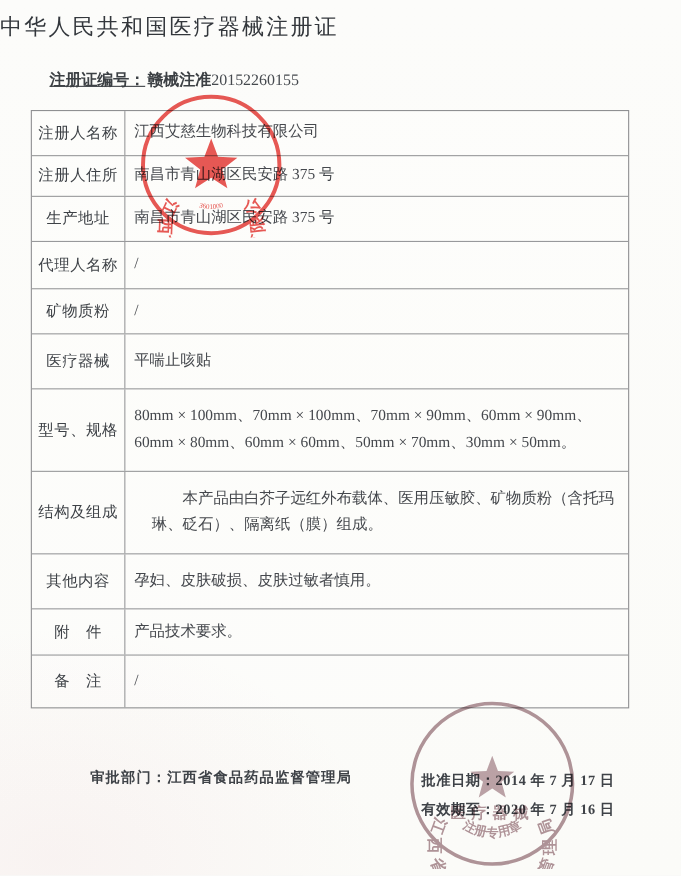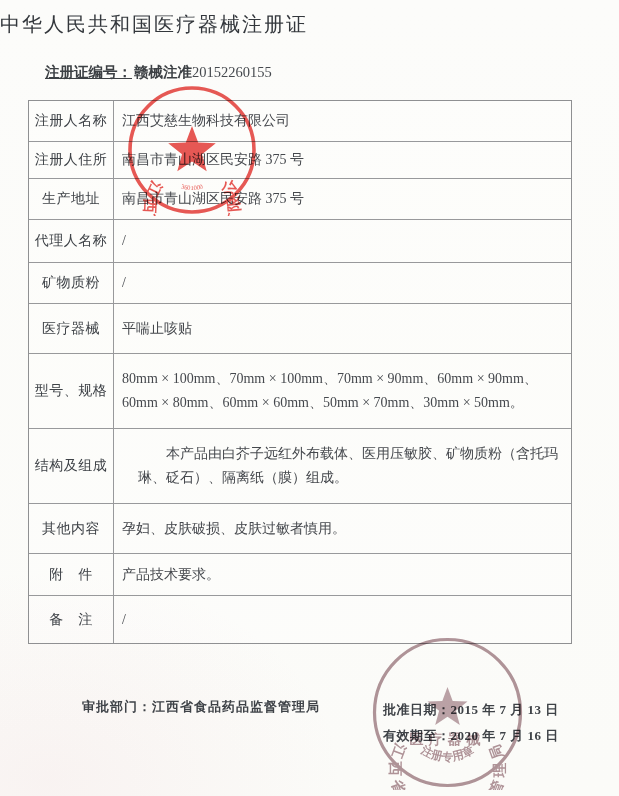--- a/index.html
+++ b/index.html
@@ -125,21 +125,21 @@
       <div class="t-value">/</div>
     </div>
   </div>
 
   <div class="footer-left">
     <span>审批部门：</span><span>江西省食品药品监督管理局</span>
   </div>
 
   <div class="footer-right">
     <div>
-      <span>批准日期：</span><span>2015 年 7 月 13 日</span>
+      <span>批准日期：</span><span>2014 年 7 月 17 日</span>
     </div>
     <div>
       <span>有效期至：</span><span>2020 年 7 月 16 日</span>
     </div>
   </div>
 
   <svg class="stamp stamp-top" width="132" height="132" viewBox="0 0 132 132">
     <defs>
       <path id="arcTop1" d="M 29.0 94.9 A 47 47 0 1 0 103.0 94.9" fill="none"></path>
       <path id="arcBot1" d="M 49.1 102.2 A 40 40 0 0 0 82.9 102.2" fill="none"></path>

